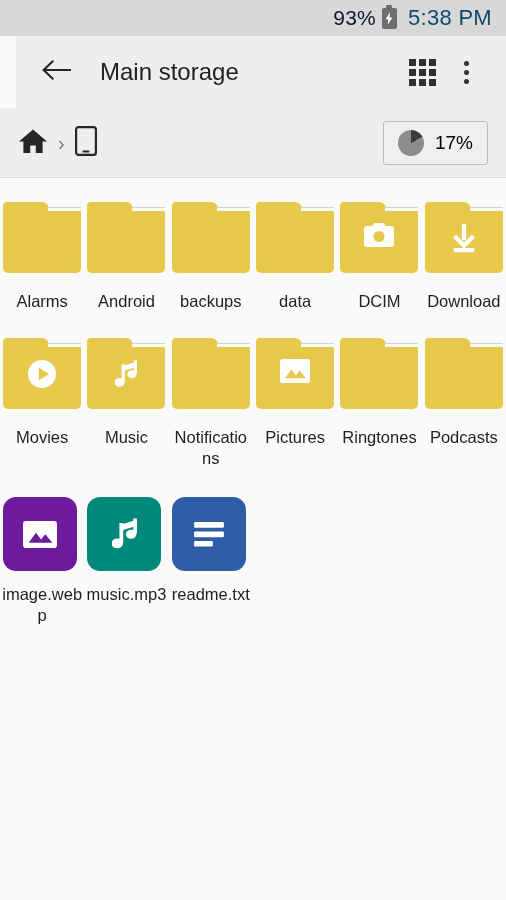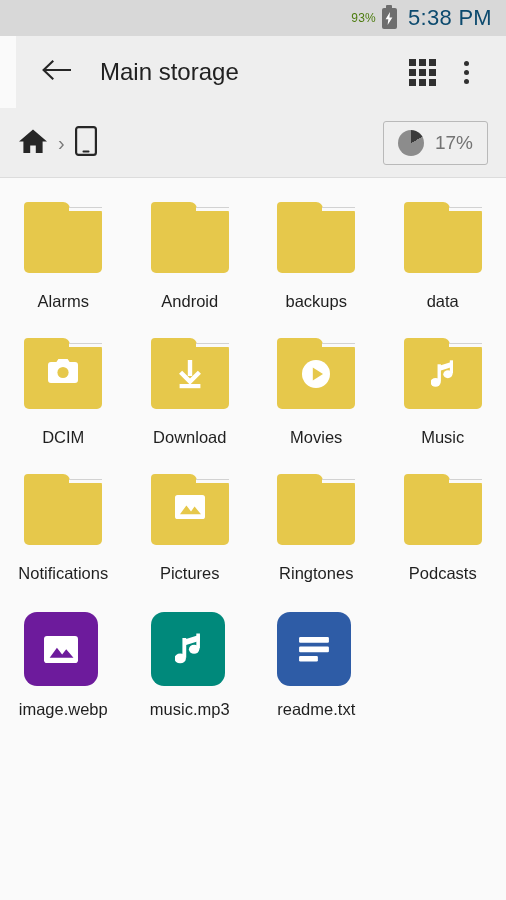--- a/index.html
+++ b/index.html
@@ -9,21 +9,21 @@
     font-family:"Liberation Sans", sans-serif;
     overflow:hidden;
   }
 
   
   .status-bar{
     height:36px; background:#D8D8D8;
     display:flex; align-items:center; justify-content:flex-end;
     padding-right:14px; gap:6px;
   }
-  .batt-pct{ font-size:12px; color:#4d7c0f; letter-spacing:.2px; }
+  .batt-pct{ font-size:21px; color:#0f172a; letter-spacing:.2px; }
   .batt-icon{
     width:15px; height:21px; background:#6E6E6E;
     border-radius:2px; position:relative;
     display:flex; align-items:center; justify-content:center;
   }
   .batt-icon:before{
     content:""; position:absolute; top:-3px; left:50%;
     transform:translateX(-50%);
     width:6px; height:3px; background:#6E6E6E; border-radius:1px 1px 0 0;
   }
@@ -63,27 +63,27 @@
     border:1px solid #B9B9B9; border-radius:3px;
     background:#EFEFEF;
     height:44px; min-width:94px;
     display:flex; align-items:center; gap:11px;
     padding:0 14px; cursor:pointer;
   }
   .pie{
     width:26px; height:26px; border-radius:50%;
     background: conic-gradient(#3A3A3A 0turn 0.17turn, #8C8C8C 0.17turn 1turn);
   }
-  .storage-pct{ font-size:19px; color:#737373; }
+  .storage-pct{ font-size:19px; color:#000000; }
 
   
   .filegrid{
     padding:16px 0 0 0;
     display:grid;
-    grid-template-columns:repeat(4,1fr);
+    grid-template-columns:repeat(6,1fr);
     row-gap:12px;
   }
   .cell{
     display:flex; flex-direction:column; align-items:center;
     padding:8px 2px 6px 2px; cursor:pointer;
   }
   .cell .art{ width:78px; height:78px; position:relative; }
   .cell .label{
     margin-top:11px; font-size:16.5px; color:#1F1F1F;
     text-align:center; line-height:1.28;

